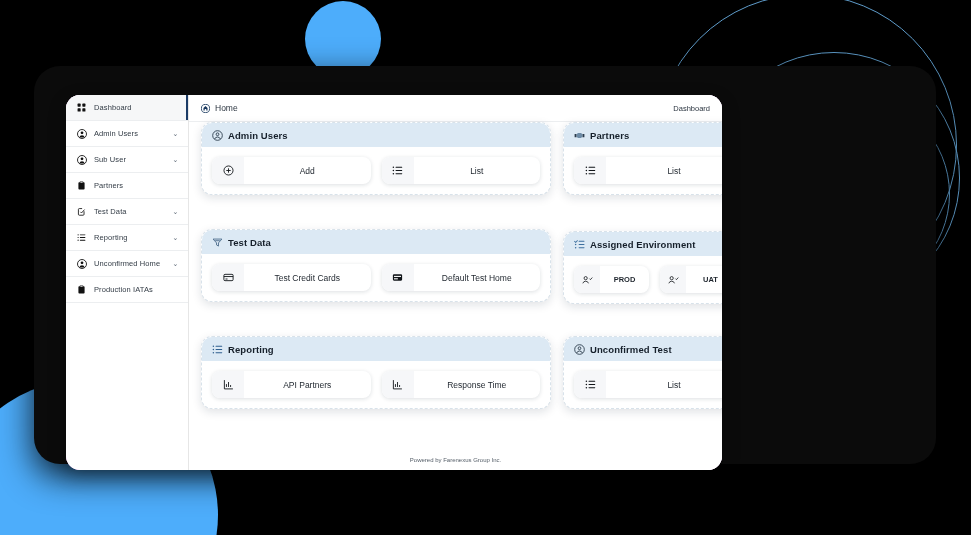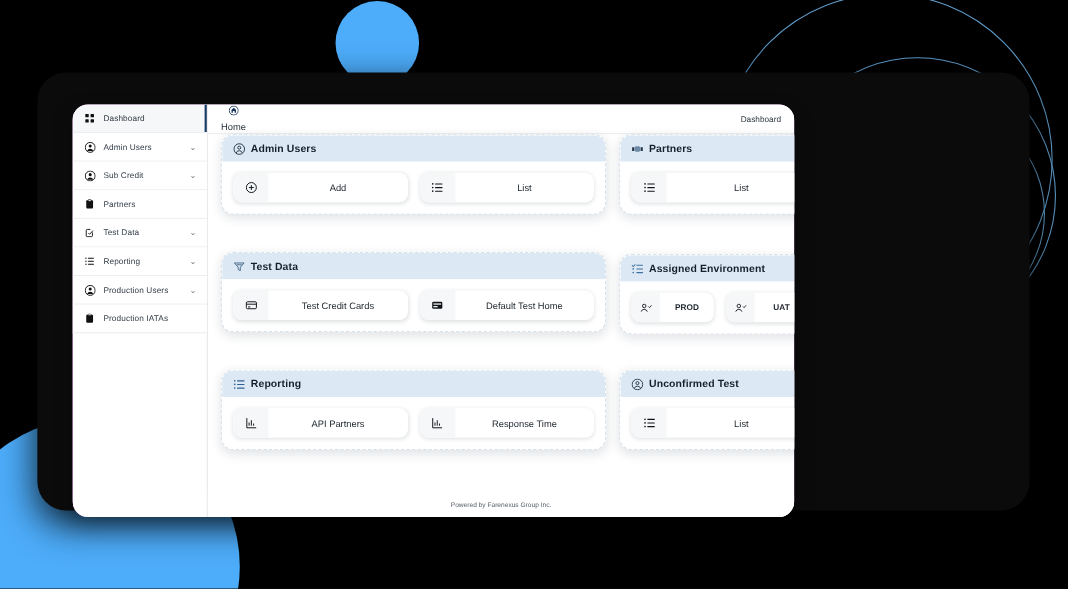--- a/index.html
+++ b/index.html
@@ -46,21 +46,21 @@
   .side-ico svg{display:block;}
   .side-label{flex:1;padding-left:6px;white-space:nowrap;}
   .side-chev{width:9px;flex:0 0 9px;color:#6b7682;display:flex;align-items:center;justify-content:center;}
 
   
   .main{flex:1;display:flex;flex-direction:column;min-width:0;background:#fff;position:relative;}
   .crumbbar{
     height:26px;flex:0 0 26px;display:flex;align-items:center;justify-content:space-between;
     padding:0 12px 0 12px;border-bottom:1px solid #eceef0;background:#fff;
   }
-  .crumb-left{display:flex;align-items:center;gap:5px;font-size:8.5px;color:#2b3540;flex-direction:column;}
+  .crumb-left{display:flex;align-items:center;gap:5px;font-size:8.5px;color:#2b3540;}
   .home-ico{width:9px;height:9px;color:#17365d;display:block;}
   .crumb-right{font-size:7.5px;color:#2b3540;}
 
   .content{flex:1;padding:14px 0 0 0;position:relative;}
   .footer{
     position:absolute;left:0;right:0;bottom:0;height:20px;
     display:flex;align-items:center;justify-content:center;
     font-size:6px;color:#57606a;background:#fff;
   }
 
@@ -144,21 +144,21 @@
       </div>
 
       <div class="side-item">
         <span class="side-ico">
           <svg viewBox="0 0 16 16" width="10" height="10" fill="currentColor">
               <circle cx="8" cy="8" r="7.2" fill="none" stroke="currentColor" stroke-width="1.4"></circle>
               <circle cx="8" cy="6" r="2.2"></circle>
               <path d="M3.6 13.4a4.6 4.6 0 0 1 8.8 0z"></path>
             </svg>
         </span>
-        <span class="side-label">Sub Credit</span>
+        <span class="side-label">Sub User</span>
         <span class="side-chev">⌄</span>
       </div>
 
       <div class="side-item">
         <span class="side-ico">
           <svg viewBox="0 0 16 16" width="9" height="9" fill="currentColor">
               <rect x="2.5" y="2" width="11" height="13" rx="1.6"></rect>
               <rect x="5.6" y="0.6" width="4.8" height="2.8" rx="1" fill="#fff" stroke="currentColor" stroke-width="1"></rect>
             </svg>
         </span>
@@ -192,21 +192,21 @@
       </div>
 
       <div class="side-item">
         <span class="side-ico">
           <svg viewBox="0 0 16 16" width="10" height="10" fill="currentColor">
               <circle cx="8" cy="8" r="7.2" fill="none" stroke="currentColor" stroke-width="1.4"></circle>
               <circle cx="8" cy="6" r="2.2"></circle>
               <path d="M3.6 13.4a4.6 4.6 0 0 1 8.8 0z"></path>
             </svg>
         </span>
-        <span class="side-label">Production Users</span>
+        <span class="side-label">Unconfirmed Home</span>
         <span class="side-chev">⌄</span>
       </div>
 
       <div class="side-item">
         <span class="side-ico">
           <svg viewBox="0 0 16 16" width="9" height="9" fill="currentColor">
               <rect x="2.5" y="2" width="11" height="13" rx="1.6"></rect>
               <rect x="5.6" y="0.6" width="4.8" height="2.8" rx="1" fill="#fff" stroke="currentColor" stroke-width="1"></rect>
             </svg>
         </span>

